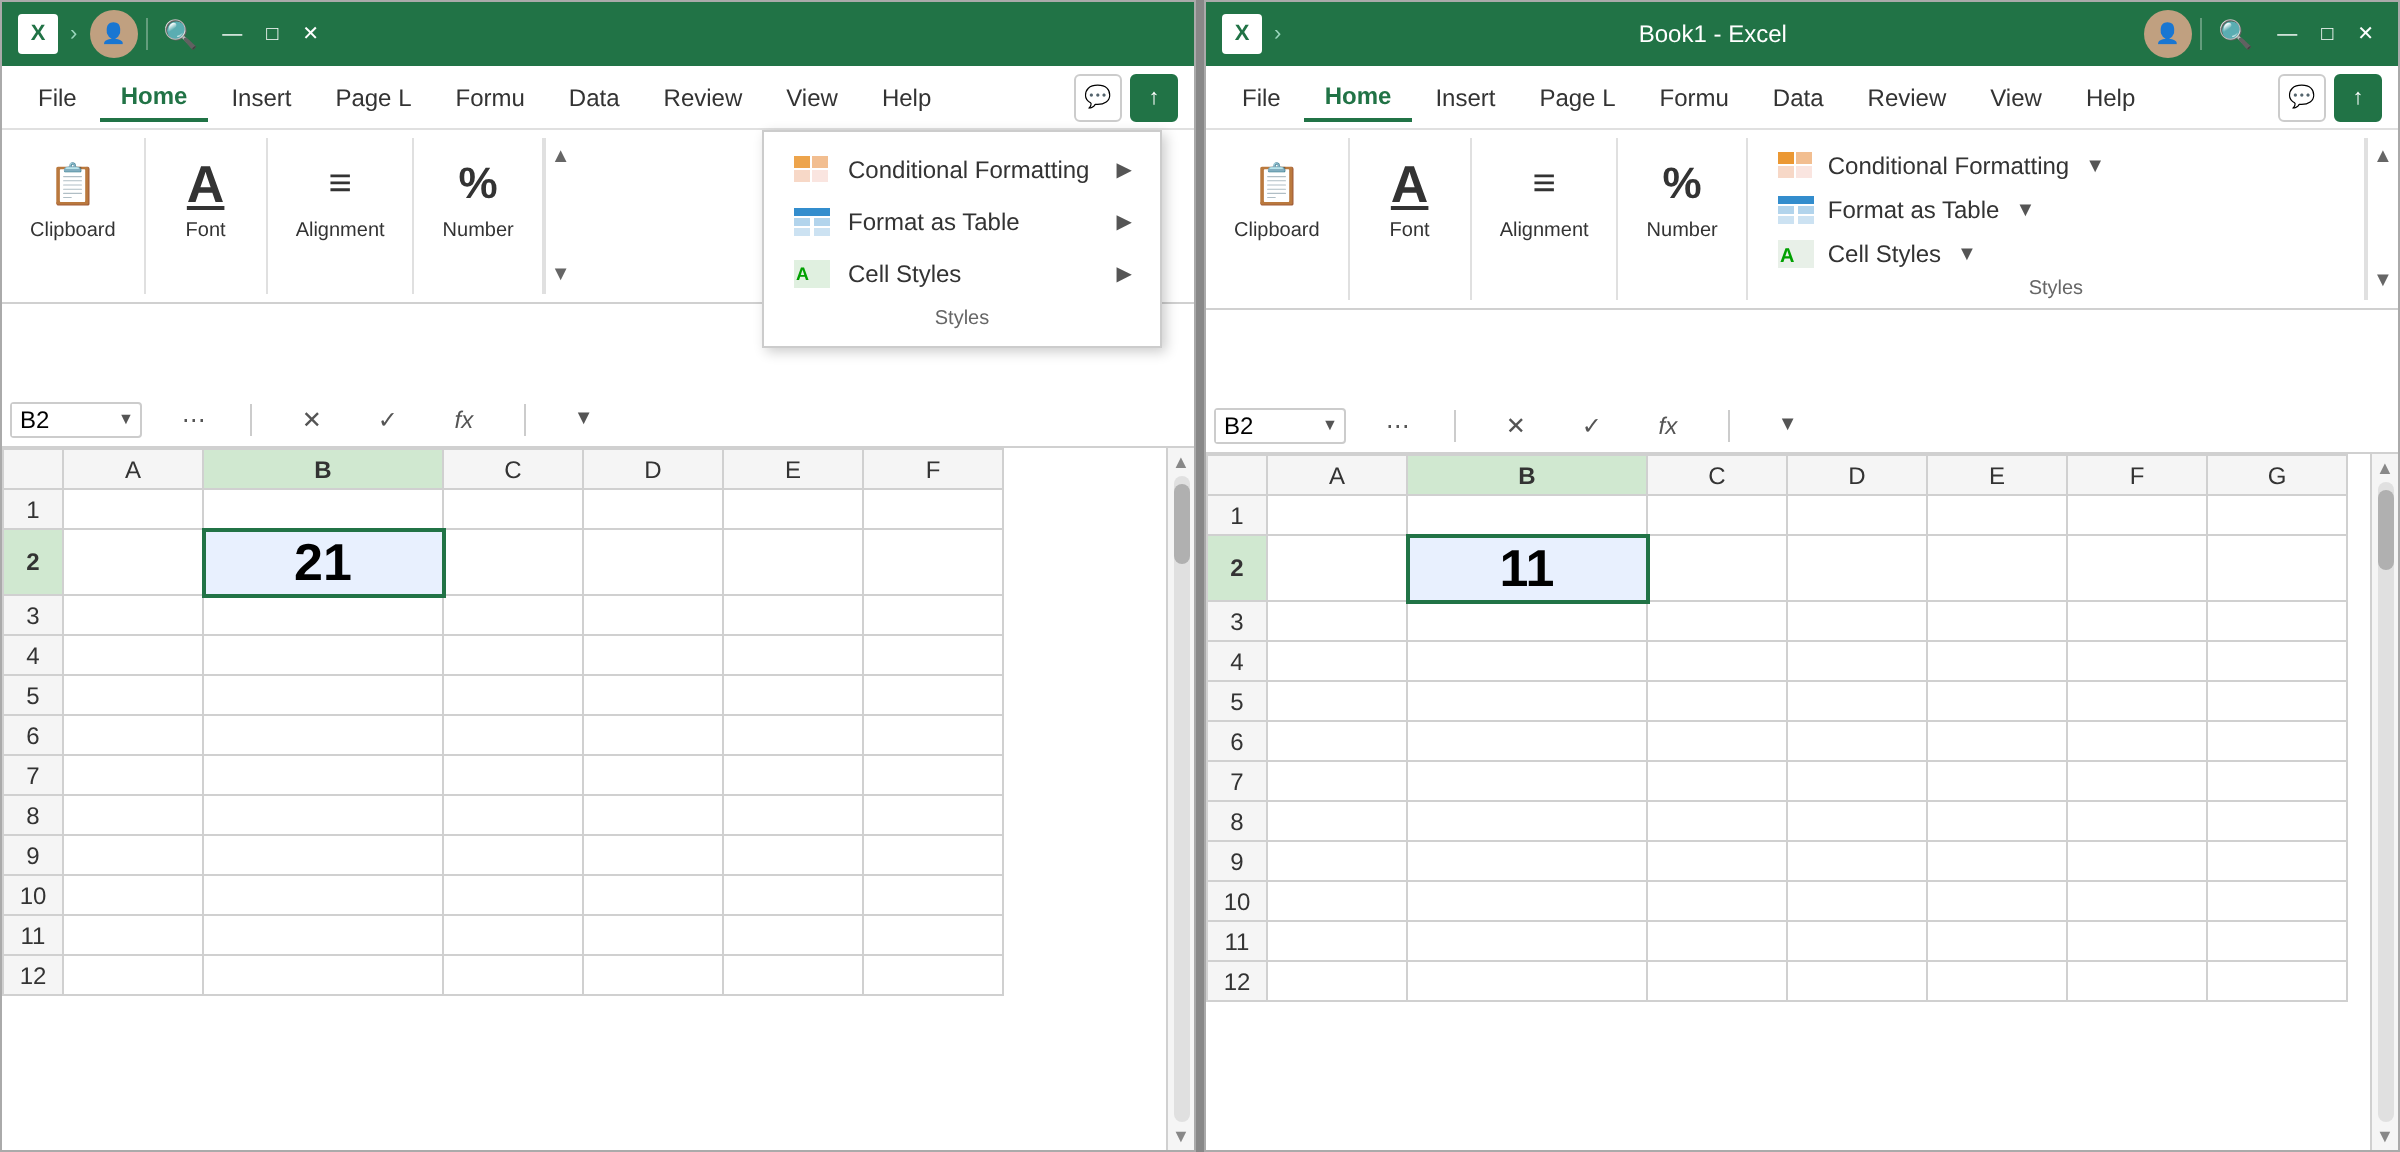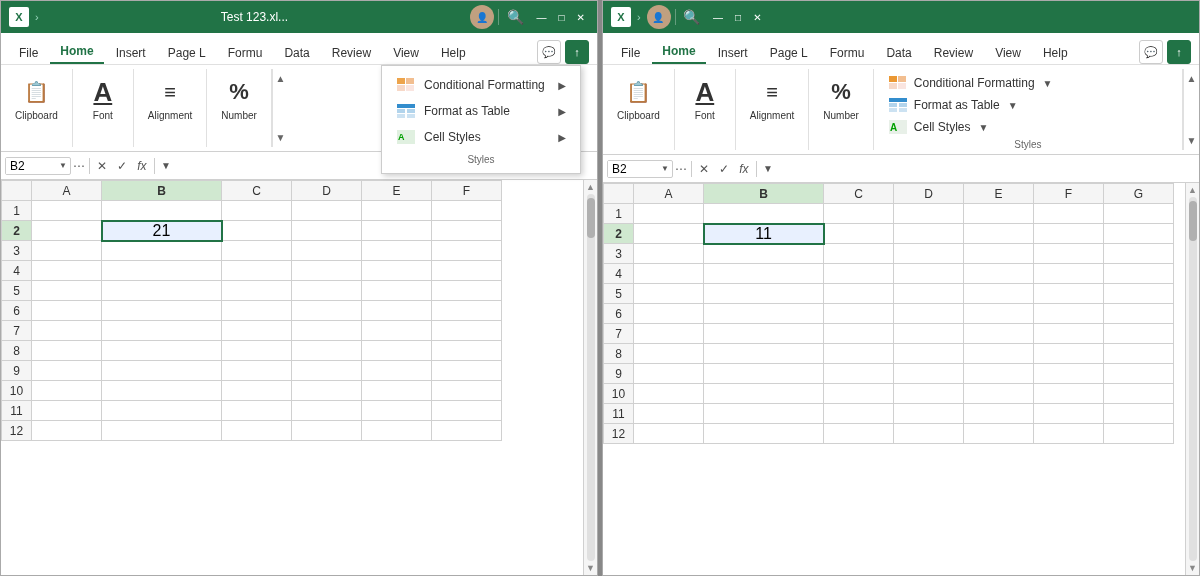--- a/index.html
+++ b/index.html
@@ -54,21 +54,21 @@
     }
     .title-bar-sep { width: 1px; height: 16px; background: rgba(255,255,255,0.3); }
 
     
     .ribbon {
       background: #fff;
       border-bottom: 1px solid #d0d0d0;
     }
     .ribbon-tabs {
       display: flex;
-      align-items: flex-end;
+      align-items: center;
       padding: 0 8px;
       height: 32px;
       border-bottom: 1px solid #e0e0e0;
       gap: 2px;
     }
     .ribbon-tab {
       padding: 4px 10px;
       font-size: 12px;
       cursor: pointer;
       border: none; background: none;
@@ -218,22 +218,23 @@
     .styles-dropdown-arrow { margin-left: auto; font-size: 10px; color: #555; }
 
     
     .formula-bar {
       display: flex;
       align-items: center;
       height: 28px;
       border-bottom: 1px solid #d0d0d0;
       background: #fff;
       padding: 0 4px;
-      gap: 0;
+      gap: 18px;
       font-size: 12px;
+      margin-top: 44px;
     }
     .formula-btn {
       width: 20px; height: 20px;
       border: none; background: none;
       cursor: pointer;
       display: flex; align-items: center; justify-content: center;
       font-size: 12px; color: #555;
     }
     .formula-sep { width: 1px; height: 16px; background: #ccc; margin: 0 2px; }
     .formula-input {
@@ -293,22 +294,22 @@
       vertical-align: middle;
       white-space: nowrap;
       overflow: hidden;
       background: #fff;
     }
     .data-cell.selected {
       background: #e8f0fe;
       border: 2px solid #217346;
     }
     .big-value {
-      font-size: 16px;
-      font-weight: normal;
+      font-size: 26px;
+      font-weight: bold;
     }
 
     
     .grid-scrollbar {
       width: 12px;
       background: #f5f5f5;
       border-left: 1px solid #d0d0d0;
       display: flex;
       flex-direction: column;
       align-items: center;
@@ -358,21 +359,20 @@
 </head>
 <body>
 
 <div style="display:flex; width:1200px; height:576px; overflow:hidden;">
 
   <div class="excel-window" style="flex:1;">
 
     <div class="title-bar">
       <div class="excel-icon">X</div>
       <span style="font-size:11px; color:#cfe;opacity:0.7;">›</span>
-      <div class="title-bar-title">Test 123.xl...</div>
       <div class="title-bar-controls">
         <div class="title-bar-icon">👤</div>
         <div class="title-bar-sep"></div>
         <span style="font-size:14px; cursor:pointer; padding:0 4px;">🔍</span>
         <span style="font-size:10px; color:#fff; padding:0 4px; cursor:pointer;">—</span>
         <span style="font-size:10px; color:#fff; padding:0 4px; cursor:pointer;">□</span>
         <span style="font-size:10px; color:#fff; padding:0 4px; cursor:pointer;">✕</span>
       </div>
     </div>
 
@@ -628,20 +628,21 @@
     </div>
   </div>
 
   <div class="window-divider"></div>
 
   <div class="excel-window" style="flex:1;">
 
     <div class="title-bar">
       <div class="excel-icon">X</div>
       <span style="font-size:11px; color:#cfe;opacity:0.7;">›</span>
+      <div class="title-bar-title">Book1 - Excel</div>
       <div class="title-bar-controls">
         <div class="title-bar-icon">👤</div>
         <div class="title-bar-sep"></div>
         <span style="font-size:14px; cursor:pointer; padding:0 4px;">🔍</span>
         <span style="font-size:10px; color:#fff; padding:0 4px; cursor:pointer;">—</span>
         <span style="font-size:10px; color:#fff; padding:0 4px; cursor:pointer;">□</span>
         <span style="font-size:10px; color:#fff; padding:0 4px; cursor:pointer;">✕</span>
       </div>
     </div>
 

